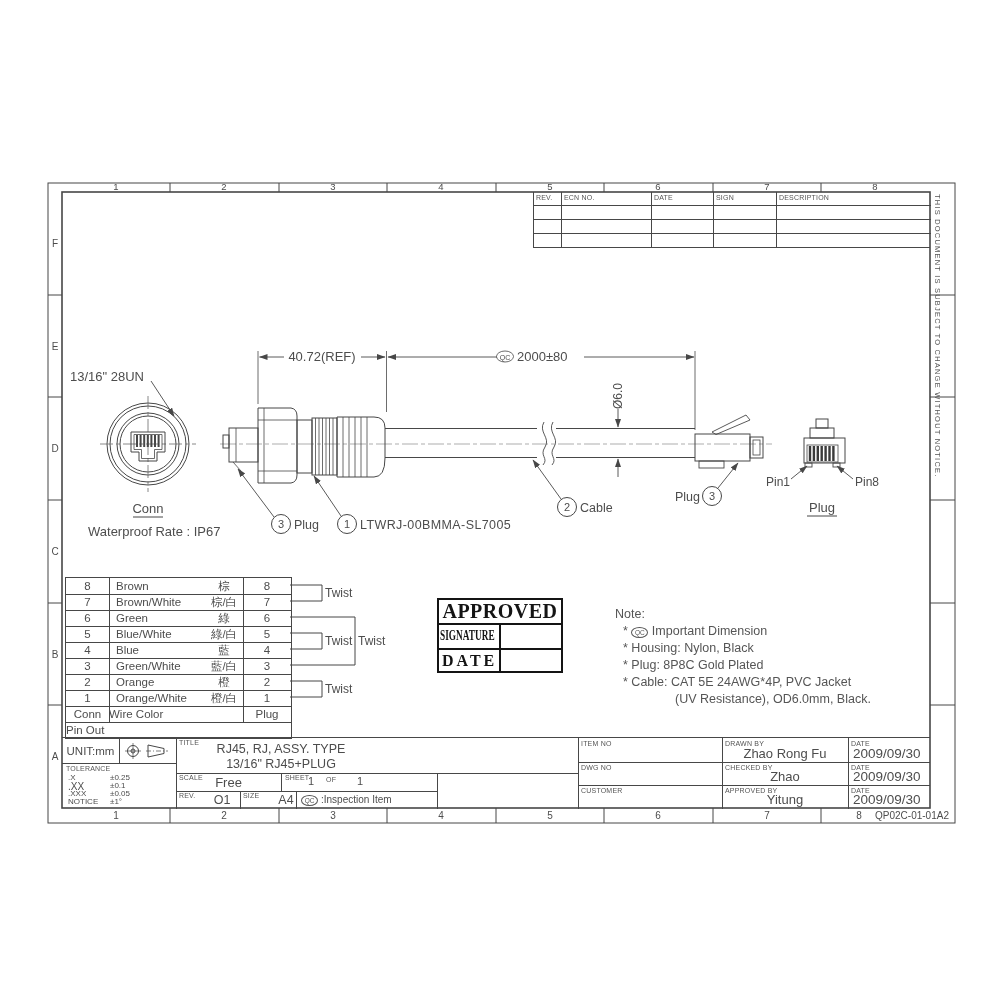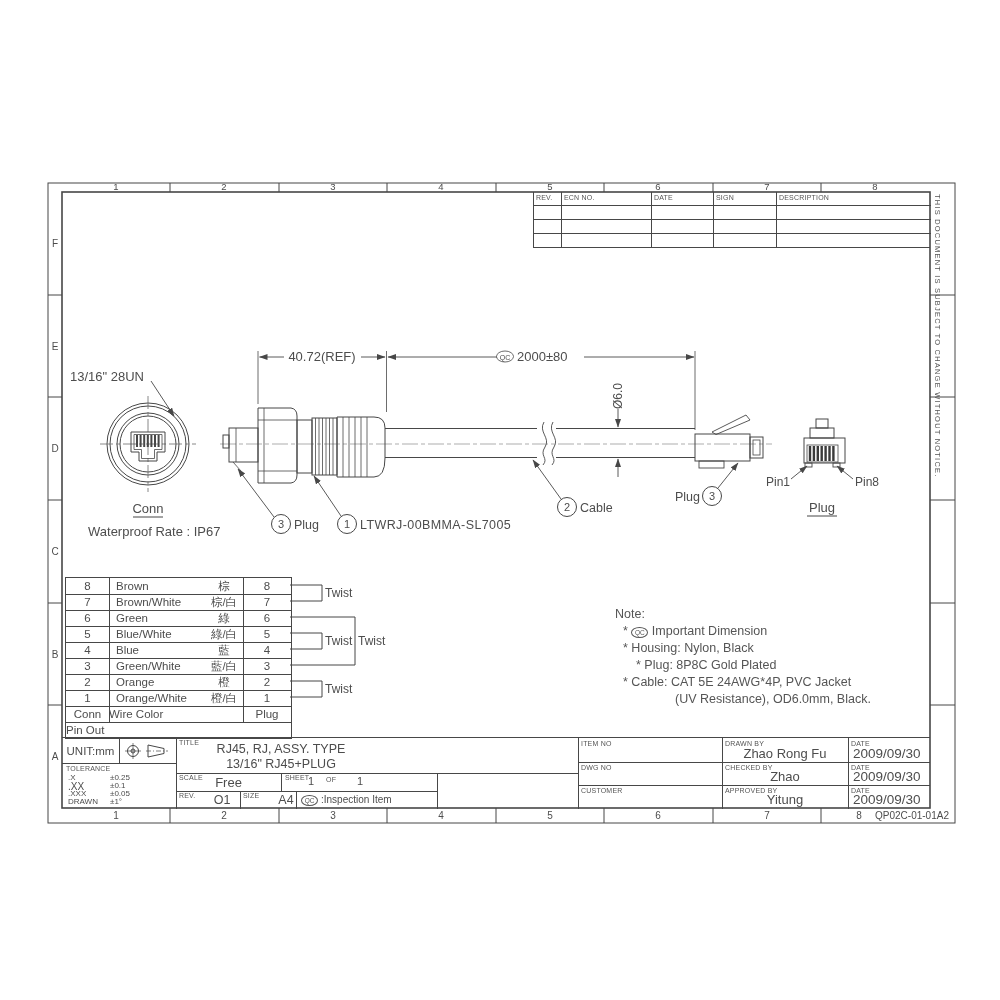--- a/index.html
+++ b/index.html
@@ -281,30 +281,41 @@
       <div class="t po" data-name="pinout-plug-pin" style="left:177px;width:48px;text-align:center">1</div>
     </div>
     <div data-name="pinout-footer-row" style="position:absolute;left:0;top:128px;width:225px;height:16px">
       <div class="t po" data-name="pinout-footer-conn" style="left:0;width:43px;text-align:center">Conn</div>
       <div class="t po" data-name="pinout-footer-name" style="left:43px;width:134px;text-align:left">Wire Color</div>
       <div class="t po" data-name="pinout-footer-plug" style="left:177px;width:48px;text-align:center">Plug</div>
     </div>
     <div class="t po" data-name="pinout-caption" style="left:0;top:144px;width:225px;text-align:left">Pin Out</div>
   </div>
 
+  <div class="stamp" data-name="approved-stamp">
+    <div class="r1" data-name="stamp-approved-text">APPROVED</div>
+    <div class="r2" data-name="stamp-signature-row">
+      <div class="sig" data-name="stamp-signature-label">SIGNATURE</div>
+      <div class="box" data-name="stamp-signature-field"></div>
+    </div>
+    <div class="r3" data-name="stamp-date-row">
+      <div class="dt" data-name="stamp-date-label">DATE</div>
+      <div class="box" data-name="stamp-date-field"></div>
+    </div>
+  </div>
 
   <div data-name="note-block" style="position:absolute;left:613px;top:607px;width:330px;height:110px">
     <div class="note-line" data-name="note-title" style="left:2px;top:0">Note:</div>
     <div class="note-line" data-name="note-item-important-dim" style="left:10px;top:17px">
       <span data-name="note-bullet">*</span>&nbsp;<span class="qc-sym" data-name="qc-symbol">QC</span>&nbsp;<span data-name="note-item-text">Important Dimension</span>
     </div>
     <div class="note-line" data-name="note-item-housing" style="left:10px;top:34px">
       <span data-name="note-bullet">*</span>&nbsp;<span data-name="note-item-text">Housing: Nylon, Black</span>
     </div>
-    <div class="note-line" data-name="note-item-plug" style="left:23px;top:51px">
+    <div class="note-line" data-name="note-item-plug" style="left:10px;top:51px">
       <span data-name="note-bullet">*</span>&nbsp;<span data-name="note-item-text">Plug: 8P8C Gold Plated</span>
     </div>
     <div class="note-line" data-name="note-item-cable" style="left:10px;top:68px">
       <span data-name="note-bullet">*</span>&nbsp;<span data-name="note-item-text">Cable: CAT 5E 24AWG*4P, PVC Jacket</span>
     </div>
     <div class="note-line" data-name="note-item-cable2" style="left:62px;top:85px">
       <span data-name="note-item-text">(UV Resistance), OD6.0mm, Black.</span>
     </div>
   </div>
 
@@ -335,21 +346,21 @@
         <path d="M22,10H44" stroke-width=".7" stroke-dasharray="5 2 1 2"></path>
       </g>
     </svg>
     <div class="t lbl" data-name="tolerance-label" style="left:4px;top:27px">TOLERANCE</div>
     <div class="t" data-name="tolerance-key" style="left:6px;top:35px;font-size:8px">.X</div>
     <div class="t" data-name="tolerance-val" style="left:48px;top:35px;font-size:8px">±0.25</div>
     <div class="t" data-name="tolerance-key" style="left:6px;top:43px;font-size:10px">.XX</div>
     <div class="t" data-name="tolerance-val" style="left:48px;top:43px;font-size:8px">±0.1</div>
     <div class="t" data-name="tolerance-key" style="left:6px;top:51px;font-size:8px">.XXX</div>
     <div class="t" data-name="tolerance-val" style="left:48px;top:51px;font-size:8px">±0.05</div>
-    <div class="t" data-name="tolerance-key" style="left:6px;top:59px;font-size:8px">DRAWN</div>
+    <div class="t" data-name="tolerance-key" style="left:6px;top:59px;font-size:8px">NOTICE</div>
     <div class="t" data-name="tolerance-val" style="left:48px;top:59px;font-size:8px">±1°</div>
 
     <div class="t lbl" data-name="title-label" style="left:117px;top:1px">TITLE</div>
     <div class="t" data-name="drawing-title-line1" style="left:114px;top:4px;width:210px;text-align:center;font-size:12.5px">RJ45, RJ, ASSY. TYPE</div>
     <div class="t" data-name="drawing-title-line2" style="left:114px;top:19px;width:210px;text-align:center;font-size:12.5px">13/16" RJ45+PLUG</div>
     <div class="t lbl" data-name="scale-label" style="left:117px;top:36px">SCALE</div>
     <div class="t" data-name="scale-value" style="left:114px;top:37px;width:105px;text-align:center;font-size:13px">Free</div>
     <div class="t lbl" data-name="sheet-label" style="left:223px;top:36px">SHEET</div>
     <div class="t" data-name="sheet-value" style="left:246px;top:37px;font-size:11px">1</div>
     <div class="t lbl" data-name="of-label" style="left:264px;top:38px">OF</div>

